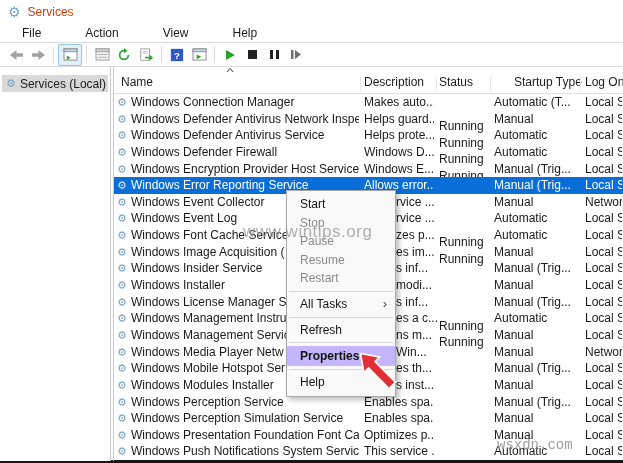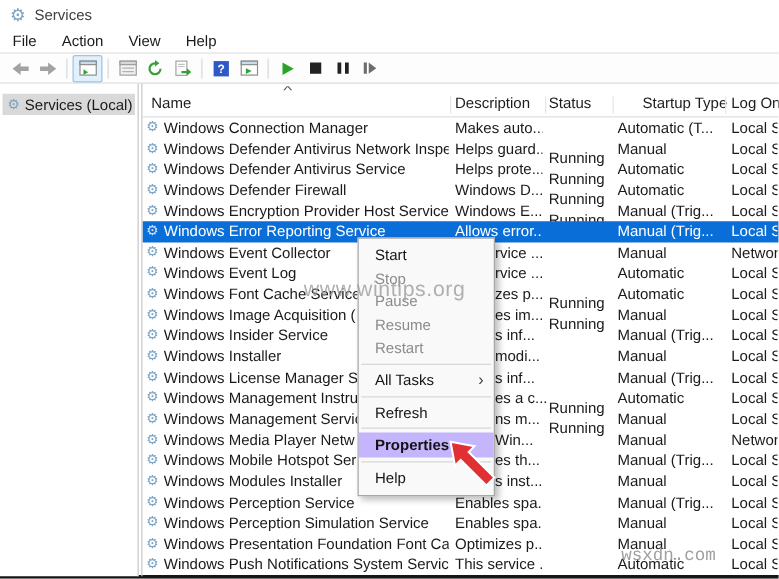--- a/index.html
+++ b/index.html
@@ -6,25 +6,25 @@
   body{
     width:623px;height:463px;overflow:hidden;background:#ffffff;
     font-family:"Liberation Sans","DejaVu Sans",sans-serif;
     color:#1a1a1a;position:relative;
   }
   .window{width:623px;height:460px;border-bottom:3px solid #161616;position:relative;background:#fff;}
 
   
   .titlebar{height:24px;display:flex;align-items:center;padding-left:8px;gap:7px;background:#fff;}
   .titlebar .app-icon{color:#7aa3c4;font-size:14px;line-height:14px;}
-  .titlebar .title{font-size:12px;color:#404040;}
+  .titlebar .title{font-size:12px;color:#c2410c;}
 
   
   .menubar{height:18px;display:flex;align-items:center;border-bottom:1px solid #dcdcdc;background:#fff;}
-  .menubar span{font-size:12px;padding:0 10px;cursor:default;}
+  .menubar span{font-size:12px;padding:0 22px;cursor:default;}
 
   
   .toolbar{height:23px;display:flex;align-items:center;border-bottom:1px solid #dcdcdc;background:#fdfdfd;padding-left:5px;}
   .tool-btn{width:22px;height:20px;display:flex;align-items:center;justify-content:center;}
   .tool-btn.active{border:1px solid #9ac5e8;background:#e2f0fb;border-radius:2px;}
   .tool-sep{width:1px;height:16px;background:#d9d9d9;margin:0 4px;}
 
   
   .content{display:flex;height:394px;}
   .tree{width:111px;border-right:1px solid #c9c9c9;background:#fff;padding-top:8px;box-sizing:border-box;}

